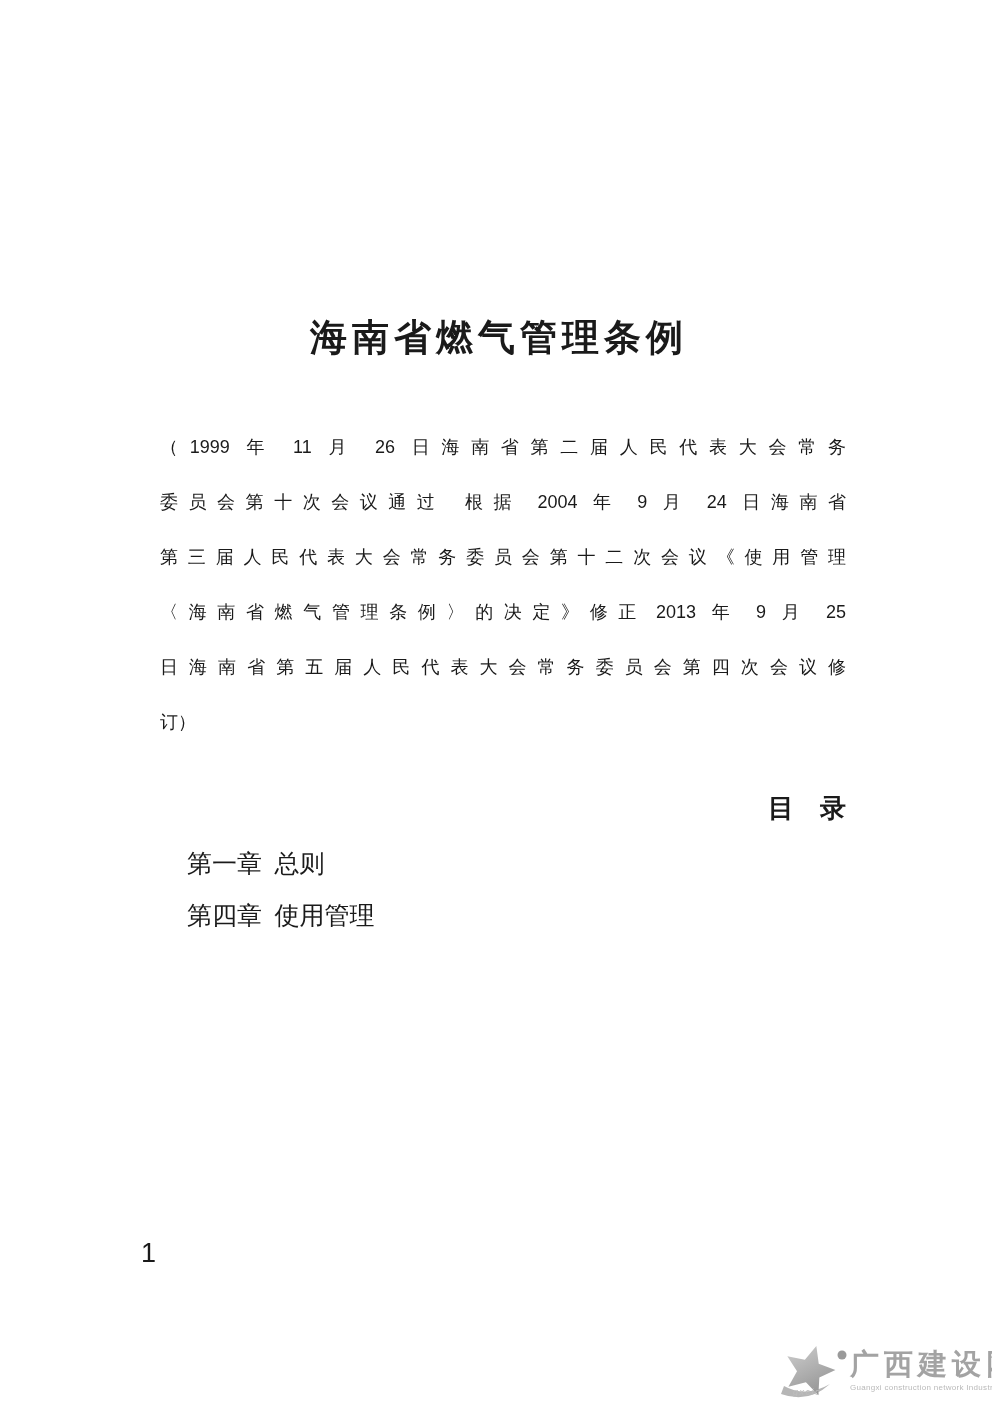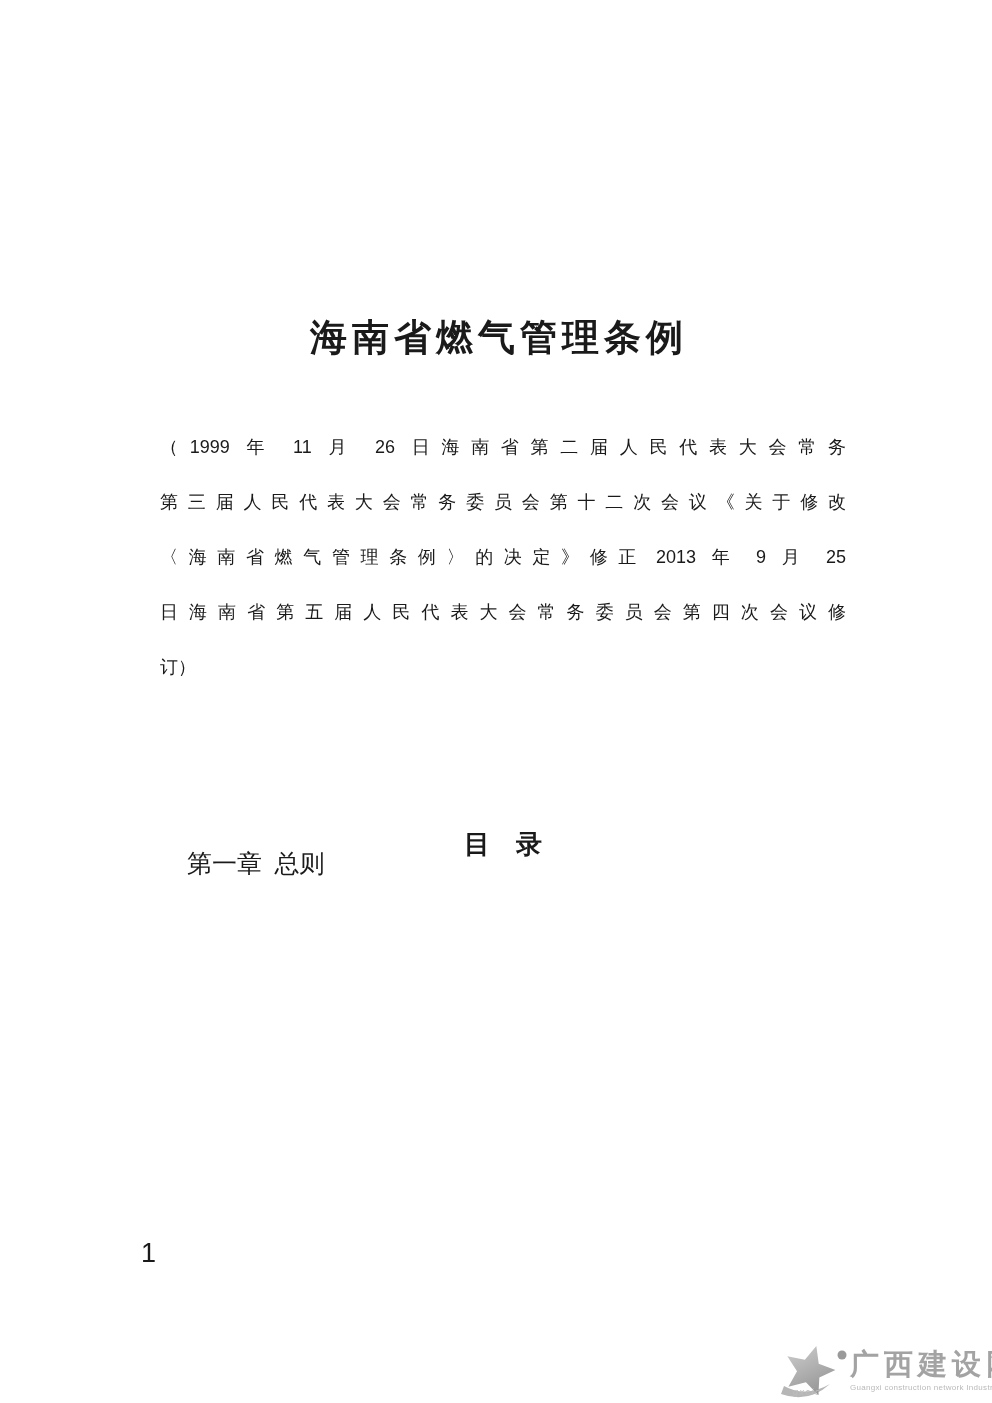--- a/index.html
+++ b/index.html
@@ -16,22 +16,22 @@
   .preamble{
     position:absolute;top:420px;left:160px;width:686px;
     font-size:18px;line-height:55px;
   }
   .p-line{
     height:55px;overflow:hidden;
     text-align:justify;text-align-last:justify;text-justify:inter-character;
   }
   .p-line.last{text-align:left;text-align-last:left;}
   .toc-heading{
-    position:absolute;top:827px;left:160px;width:686px;
-    text-align:center;font-size:26px;font-weight:700;line-height:34px;
+    position:absolute;top:791px;left:160px;width:686px;
+    text-align:right;font-size:26px;font-weight:700;line-height:34px;
   }
   .toc-list{
     position:absolute;top:838px;left:187px;
     font-size:25px;line-height:52px;
   }
   .toc-item{height:52px;white-space:nowrap;font-family:Liberation Serif, serif;}
   .page-number{
     position:absolute;top:1237px;left:141px;
     font-size:27px;line-height:32px;
   }
@@ -58,30 +58,32 @@
 </style>
 </head>
 <body>
 
 <div class="page">
 
   <h1 class="doc-title">海南省燃气管理条例</h1>
 
   <div class="preamble">
     <div class="p-line">（1999 年 11 月 26 日海南省第二届人民代表大会常务</div>
-    <div class="p-line">第三届人民代表大会常务委员会第十二次会议《关于修改</div>
+    <div class="p-line">委员会第十次会议通过 根据 2004 年 9 月 24 日海南省</div>
+    <div class="p-line">第三届人民代表大会常务委员会第十二次会议《使用管理</div>
     <div class="p-line">〈海南省燃气管理条例〉的决定》修正 2013 年 9 月 25</div>
     <div class="p-line">日海南省第五届人民代表大会常务委员会第四次会议修</div>
     <div class="p-line last">订）</div>
   </div>
 
   <div class="toc-heading">目　录</div>
 
   <div class="toc-list">
     <div class="toc-item">第一章 总则</div>
+    <div class="toc-item">第四章 使用管理</div>
   </div>
 
   <div class="page-number">1</div>
 
   <div class="watermark">
     <div class="wm-star">
       <svg width="74" height="58" viewBox="0 0 74 58" xmlns="http://www.w3.org/2000/svg">
         <defs>
           <linearGradient id="starg" x1="0" y1="0" x2="1" y2="1">
             <stop offset="0" stop-color="#d2d2d2"></stop>

